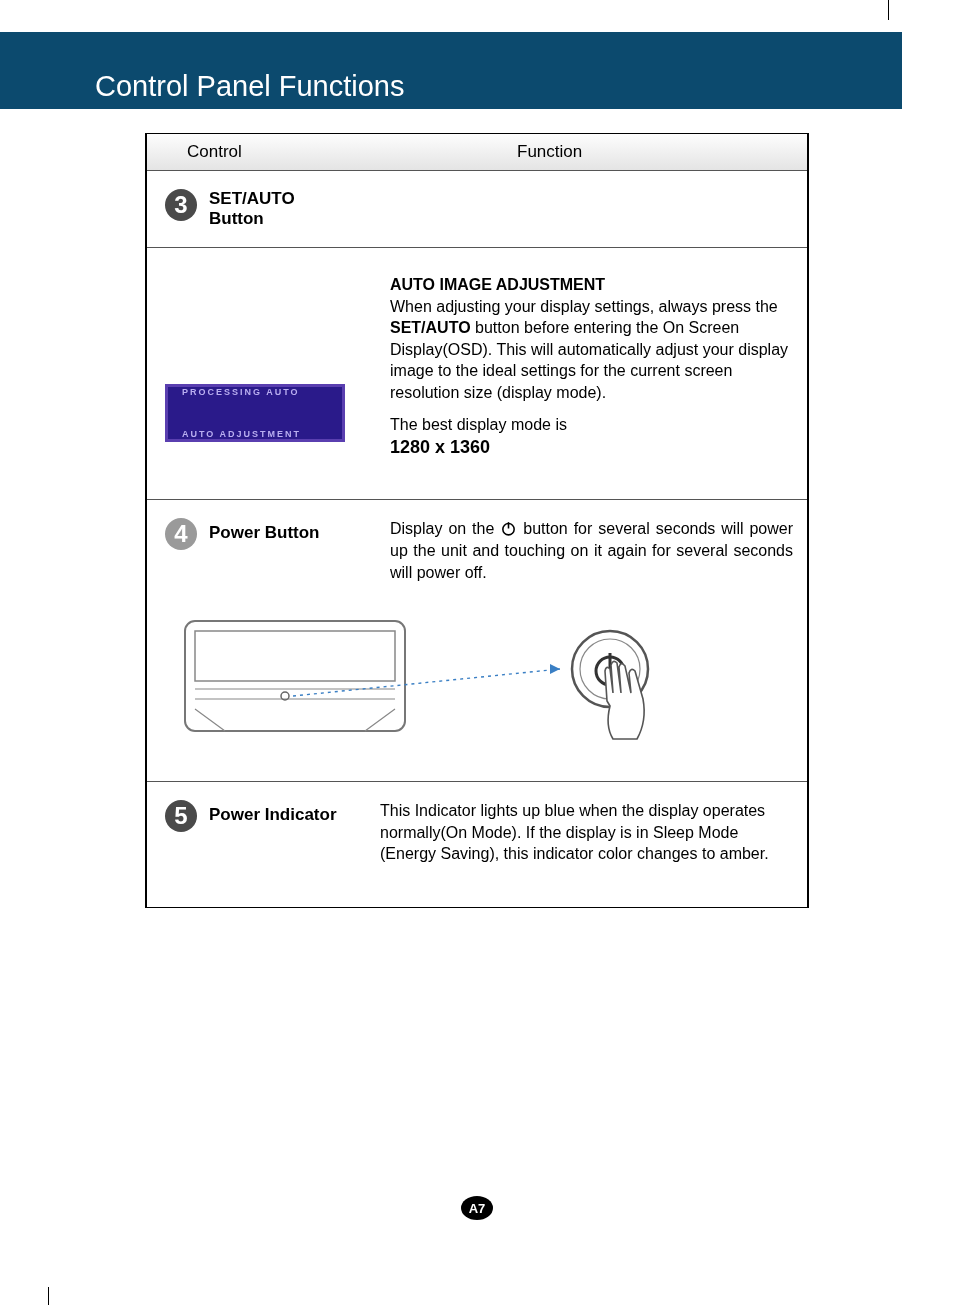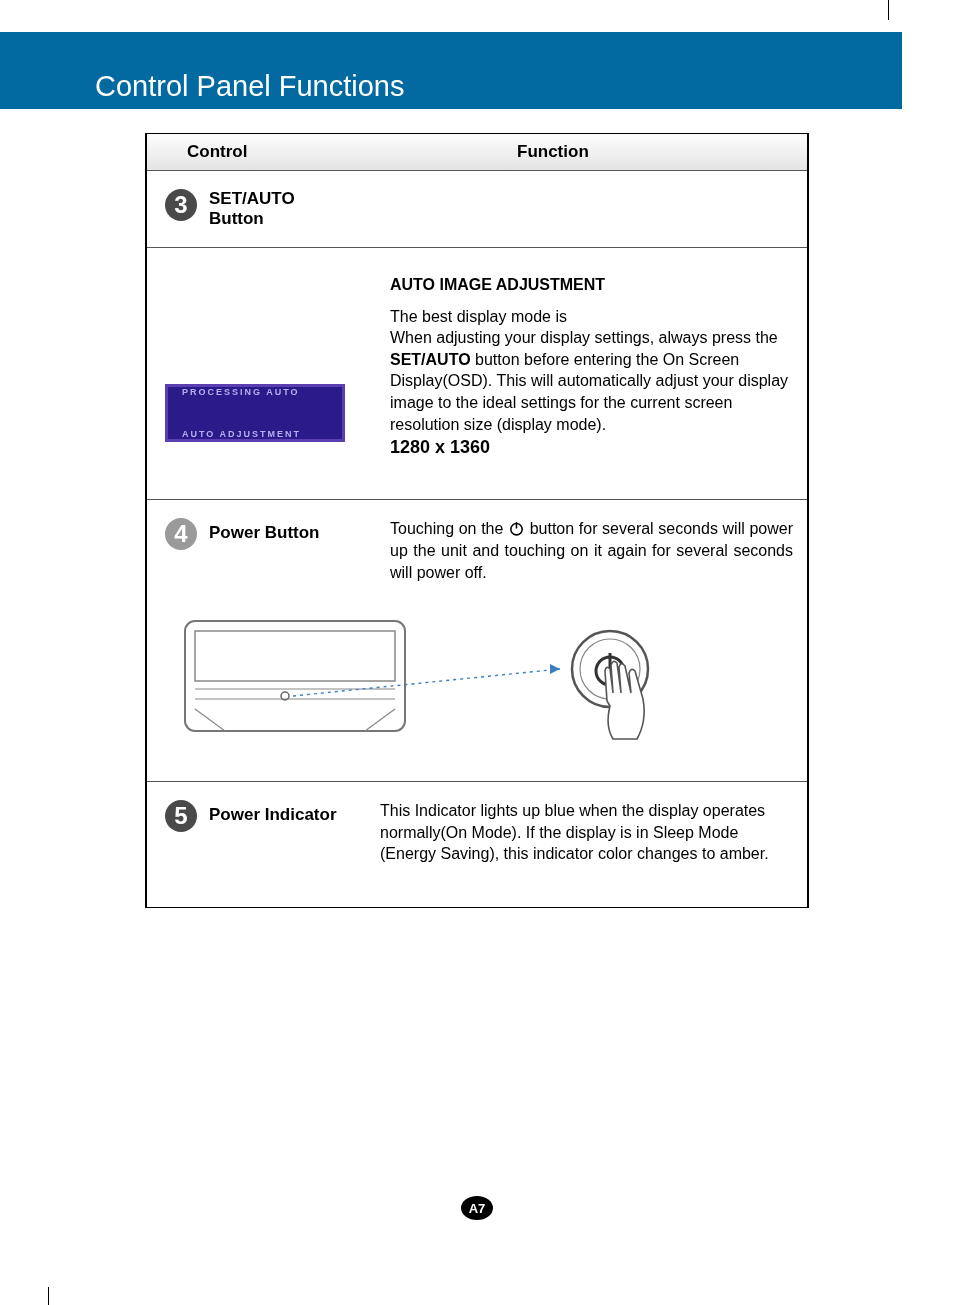--- a/index.html
+++ b/index.html
@@ -22,21 +22,21 @@
     width: 1px;
     height: 20px;
     background: #000;
   }
   .black-band {
     position: absolute;
     top: 32px;
     left: 0;
     right: 52px;
     height: 77px;
-    background: #0369a1;
+    background: #0c4a6e;
     display: flex;
     align-items: flex-end;
     padding: 0 0 6px 95px;
     box-sizing: border-box;
   }
   .black-band .title {
     color: #fff;
     font-size: 29px;
     font-weight: 400;
   }
@@ -49,21 +49,21 @@
     border-left-width: 2px;
     border-right-width: 2px;
     background: #fff;
   }
   .table-header {
     display: flex;
     background: linear-gradient(#fdfdfd, #e4e4e4);
     border-bottom: 1px solid #555;
     height: 36px;
     align-items: center;
-    font-weight: bold;
+    font-weight: normal;
     font-size: 17px;
   }
   .th-control { width: 240px; padding-left: 40px; }
   .th-function { flex: 1; padding-left: 90px; }
   .row {
     display: flex;
     border-bottom: 1px solid #555;
     padding: 18px 14px 30px 18px;
     position: relative;
     box-sizing: border-box;
@@ -186,38 +186,38 @@
 
     <div class="row" style="padding-top:26px; padding-bottom:40px;">
       <div class="col-left">
         <div class="osd-box">
           <span>PROCESSING AUTO</span>
           <span>AUTO ADJUSTMENT</span>
         </div>
       </div>
       <div class="col-right">
         <div class="sub-heading">AUTO IMAGE ADJUSTMENT</div>
-        <div style="margin-top:10px;">The best display mode is</div>
         <div>
           <span>When adjusting your display settings, always press the </span><b>SET/AUTO</b><span> button before entering the On Screen Display(OSD). This will automatically adjust your display image to the ideal settings for the current screen resolution size (display mode).</span>
         </div>
+        <div style="margin-top:10px;">The best display mode is</div>
         <div style="font-weight:bold;font-size:18px;">1280 x 1360</div>
       </div>
     </div>
 
     <div class="row" style="flex-direction:column;padding-bottom:30px;">
       <div style="display:flex;">
         <div class="col-left">
           <div class="control-label">
             <div class="num-circle num-light">4</div>
             <div style="padding-top:5px;">Power Button</div>
           </div>
         </div>
         <div class="col-right" style="text-align:justify;">
-          <span>Touching on the </span><svg class="power-icon-inline" viewBox="0 0 24 24">
+          <span>Display on the </span><svg class="power-icon-inline" viewBox="0 0 24 24">
               <circle cx="12" cy="13" r="8" fill="none" stroke="#000" stroke-width="2.2"></circle>
               <line x1="12" y1="3" x2="12" y2="12" stroke="#000" stroke-width="2.2"></line>
             </svg><span> button for several seconds will power up the unit and touching on it again for several seconds will power off.</span>
         </div>
       </div>
       <div class="power-diagram">
         <svg viewBox="0 0 620 140" width="620" height="140">
 
           <rect x="20" y="10" width="220" height="110" rx="10" fill="none" stroke="#777" stroke-width="2"></rect>
           <path d="M30 20 L230 20 L230 70 L30 70 Z" fill="none" stroke="#888" stroke-width="1.5"></path>

